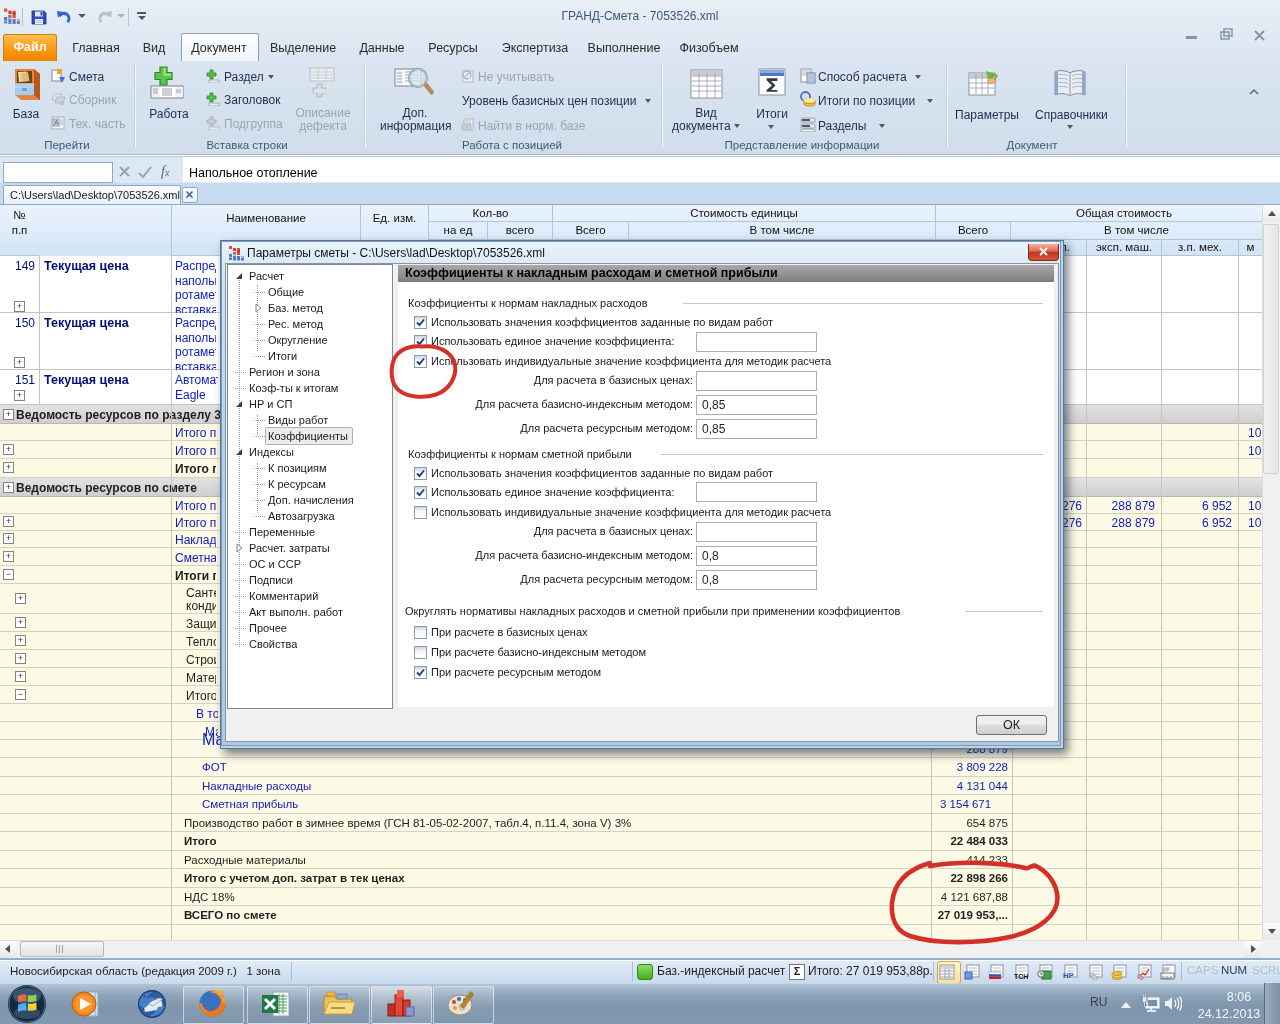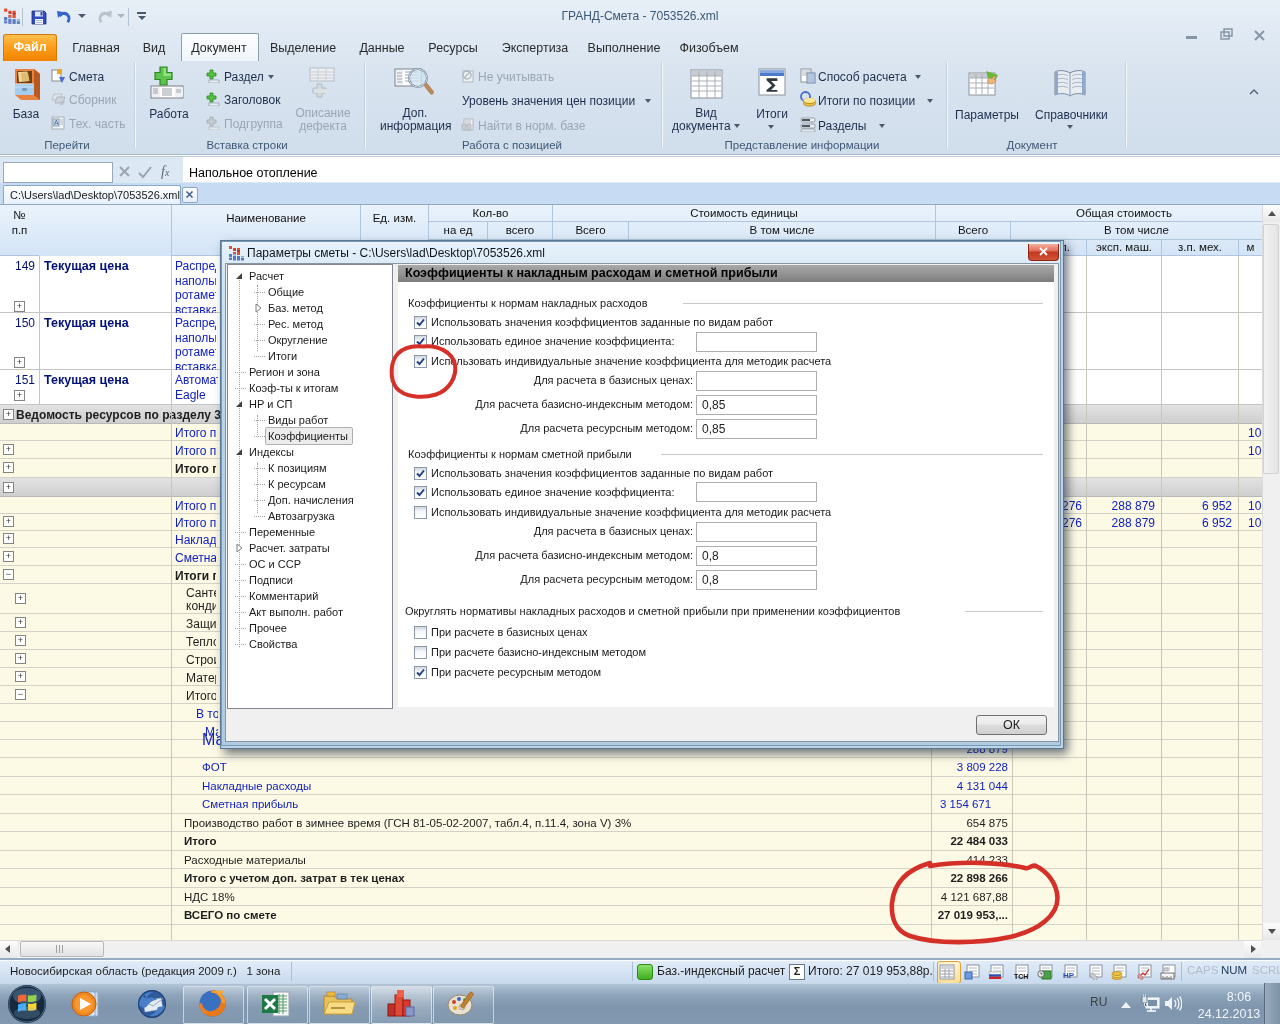--- a/index.html
+++ b/index.html
@@ -207,21 +207,21 @@
  <circle cx="24" cy="12" r="9" fill="none" stroke="#e8f2fa" stroke-width=".8"></circle>
  <rect x="29.5" y="18" width="4.5" height="13" rx="2" transform="rotate(-38 31 19)" fill="#b8895a"></rect>
 </svg>
 <div class="a btxt" style="left:380px;top:107px;width:70px;text-align:center;line-height:13px">Доп.<br>информация</div>
 <svg class="a" style="left:461px;top:69px" width="15" height="15" viewBox="0 0 15 15">
  <rect x="2" y="2" width="10" height="11" fill="#eef0f2" stroke="#b4bac2"></rect>
       <circle cx="6" cy="6" r="4" fill="none" stroke="#b0b8c0" stroke-width="1.4"></circle>
       <path d="M3 9 L9 3" stroke="#b0b8c0" stroke-width="1.2"></path>
 </svg>
 <div class="a btxt gray" style="left:478px;top:70px">Не учитывать</div>
-<div class="a btxt" style="left:462px;top:94px">Уровень значения цен позиции</div>
+<div class="a btxt" style="left:462px;top:94px">Уровень базисных цен позиции</div>
 <div class="a" style="left:645px;top:99px;width:0;height:0;border-left:3.5px solid transparent;border-right:3.5px solid transparent;border-top:4px solid #4a5a6c"></div>
 <svg class="a" style="left:461px;top:118px" width="15" height="15" viewBox="0 0 15 15">
  <rect x="3" y="1" width="9" height="11" fill="#eef0f2" stroke="#b4bac2"></rect>
       <path d="M4 3 H10 M4 5 H10 M4 7 H10" stroke="#c0c6cc"></path>
  <rect x="1" y="6" width="4" height="6" rx="1" fill="#c8ced4" stroke="#a8b0b8" stroke-width=".7"></rect>
       <rect x="6" y="6" width="4" height="6" rx="1" fill="#c8ced4" stroke="#a8b0b8" stroke-width=".7"></rect>
 </svg>
 <div class="a btxt gray" style="left:478px;top:119px">Найти в норм. базе</div>
 
 <svg class="a" style="left:690px;top:69px" width="33" height="30" viewBox="0 0 33 30">
@@ -330,20 +330,21 @@
 <div class="a" style="left:0;top:256px;width:1262px;height:149px;background:#fff"></div>
 <div class="a" style="left:0;top:405px;width:1262px;height:535px;background:#fcf9e4"></div>
 
 <div class="a" style="left:0;top:312px;width:1262px;height:1px;background:#c4c4c4"></div>
 <div class="a" style="left:0;top:369px;width:1262px;height:1px;background:#c4c4c4"></div>
 <div class="a" style="left:0;top:404px;width:1262px;height:1px;background:#c4c4c4"></div>
 
 <div class="a band" style="left:0;top:405px;width:1262px;height:18px;border-bottom:1px solid #b8b8b8"></div>
 <div class="a band" style="left:0;top:478px;width:1262px;height:18px;border-bottom:1px solid #b8b8b8"></div>
 <div class="a" style="left:16px;top:408px;width:1040px;height:15px;font-weight:bold;font-size:12px">Ведомость ресурсов по разделу 3 Напольное отопление</div>
+<div class="a" style="left:16px;top:481px;width:400px;height:15px;font-weight:bold;font-size:12px">Ведомость ресурсов по смете</div>
 
 <div class="a" style="left:0;top:440px;width:1262px;height:1px;background:#d4d2c6"></div>
 <div class="a" style="left:0;top:458px;width:1262px;height:1px;background:#d4d2c6"></div>
 <div class="a" style="left:0;top:477px;width:1262px;height:1px;background:#d4d2c6"></div>
 <div class="a" style="left:0;top:513px;width:1262px;height:1px;background:#d4d2c6"></div>
 <div class="a" style="left:0;top:530px;width:1262px;height:1px;background:#d4d2c6"></div>
 <div class="a" style="left:0;top:547px;width:1262px;height:1px;background:#d4d2c6"></div>
 <div class="a" style="left:0;top:565px;width:1262px;height:1px;background:#d4d2c6"></div>
 <div class="a" style="left:0;top:583px;width:1262px;height:1px;background:#d4d2c6"></div>
 <div class="a" style="left:0;top:613px;width:1262px;height:1px;background:#d4d2c6"></div>

